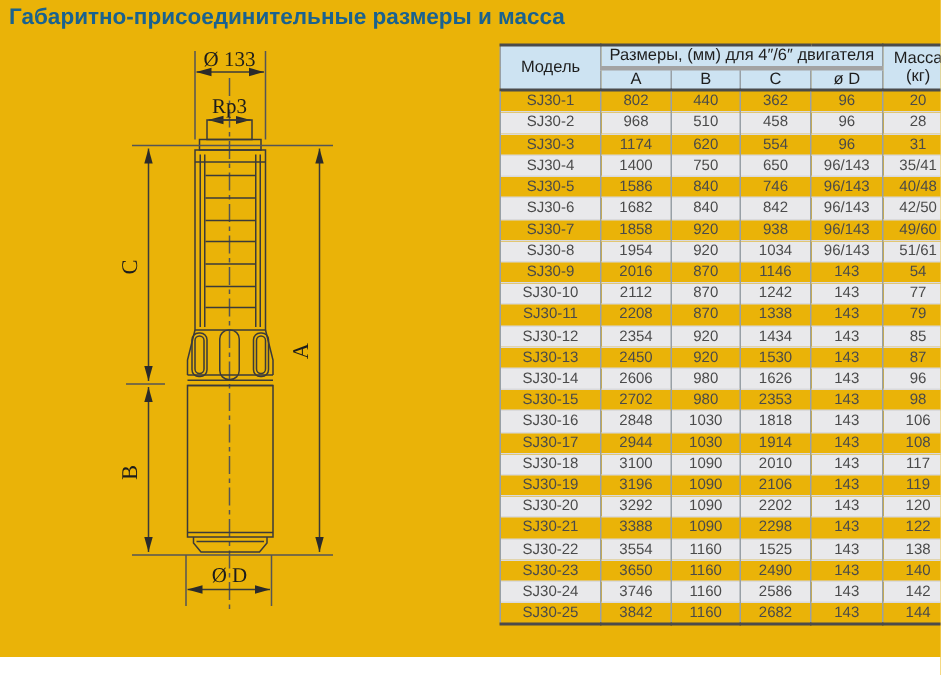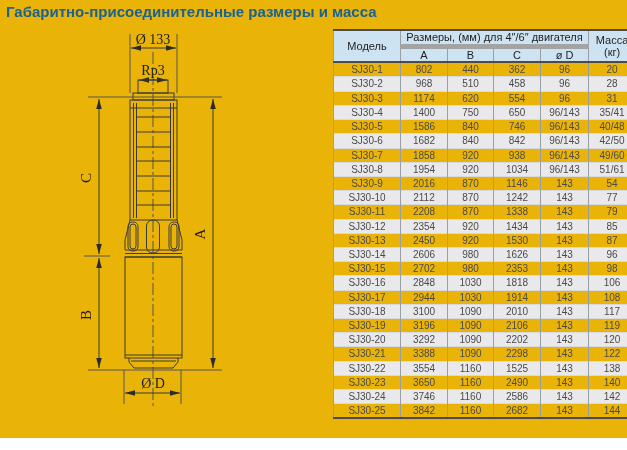--- a/index.html
+++ b/index.html
@@ -28,21 +28,21 @@
     border-top:2px solid #4b4b4b;border-bottom:2px solid #4b4b4b;
   }
   table.dims th{
     background:var(--header-bg);
     font-weight:400;color:#1e1e1e;font-size:11px;
     padding:0;line-height:1.15;height:14px;
     border-left:1px solid #98a0a6;border-right:1px solid #98a0a6;
     text-align:center;vertical-align:middle;
   }
   table.dims thead{border-bottom:2px solid #4b4b4b;}
-  table.dims thead tr:first-child th.span-dims{border-bottom:5px solid #a3a3a3;margin-left:16px;}
+  table.dims thead tr:first-child th.span-dims{border-bottom:3px solid #a3a3a3;margin-left:16px;}
   table.dims td{
     padding:0;text-align:center;height:13.2px;line-height:13.2px;
     border-left:1px solid #98a0a6;border-right:1px solid #98a0a6;
     white-space:nowrap;overflow:hidden;
   }
   table.dims tbody tr{border-top:1px solid #dadadc;}
   table.dims tbody tr:first-child{border-top:none;}
   table.dims tbody tr:nth-child(even){background:var(--zebra-row);}
 
   .note{

